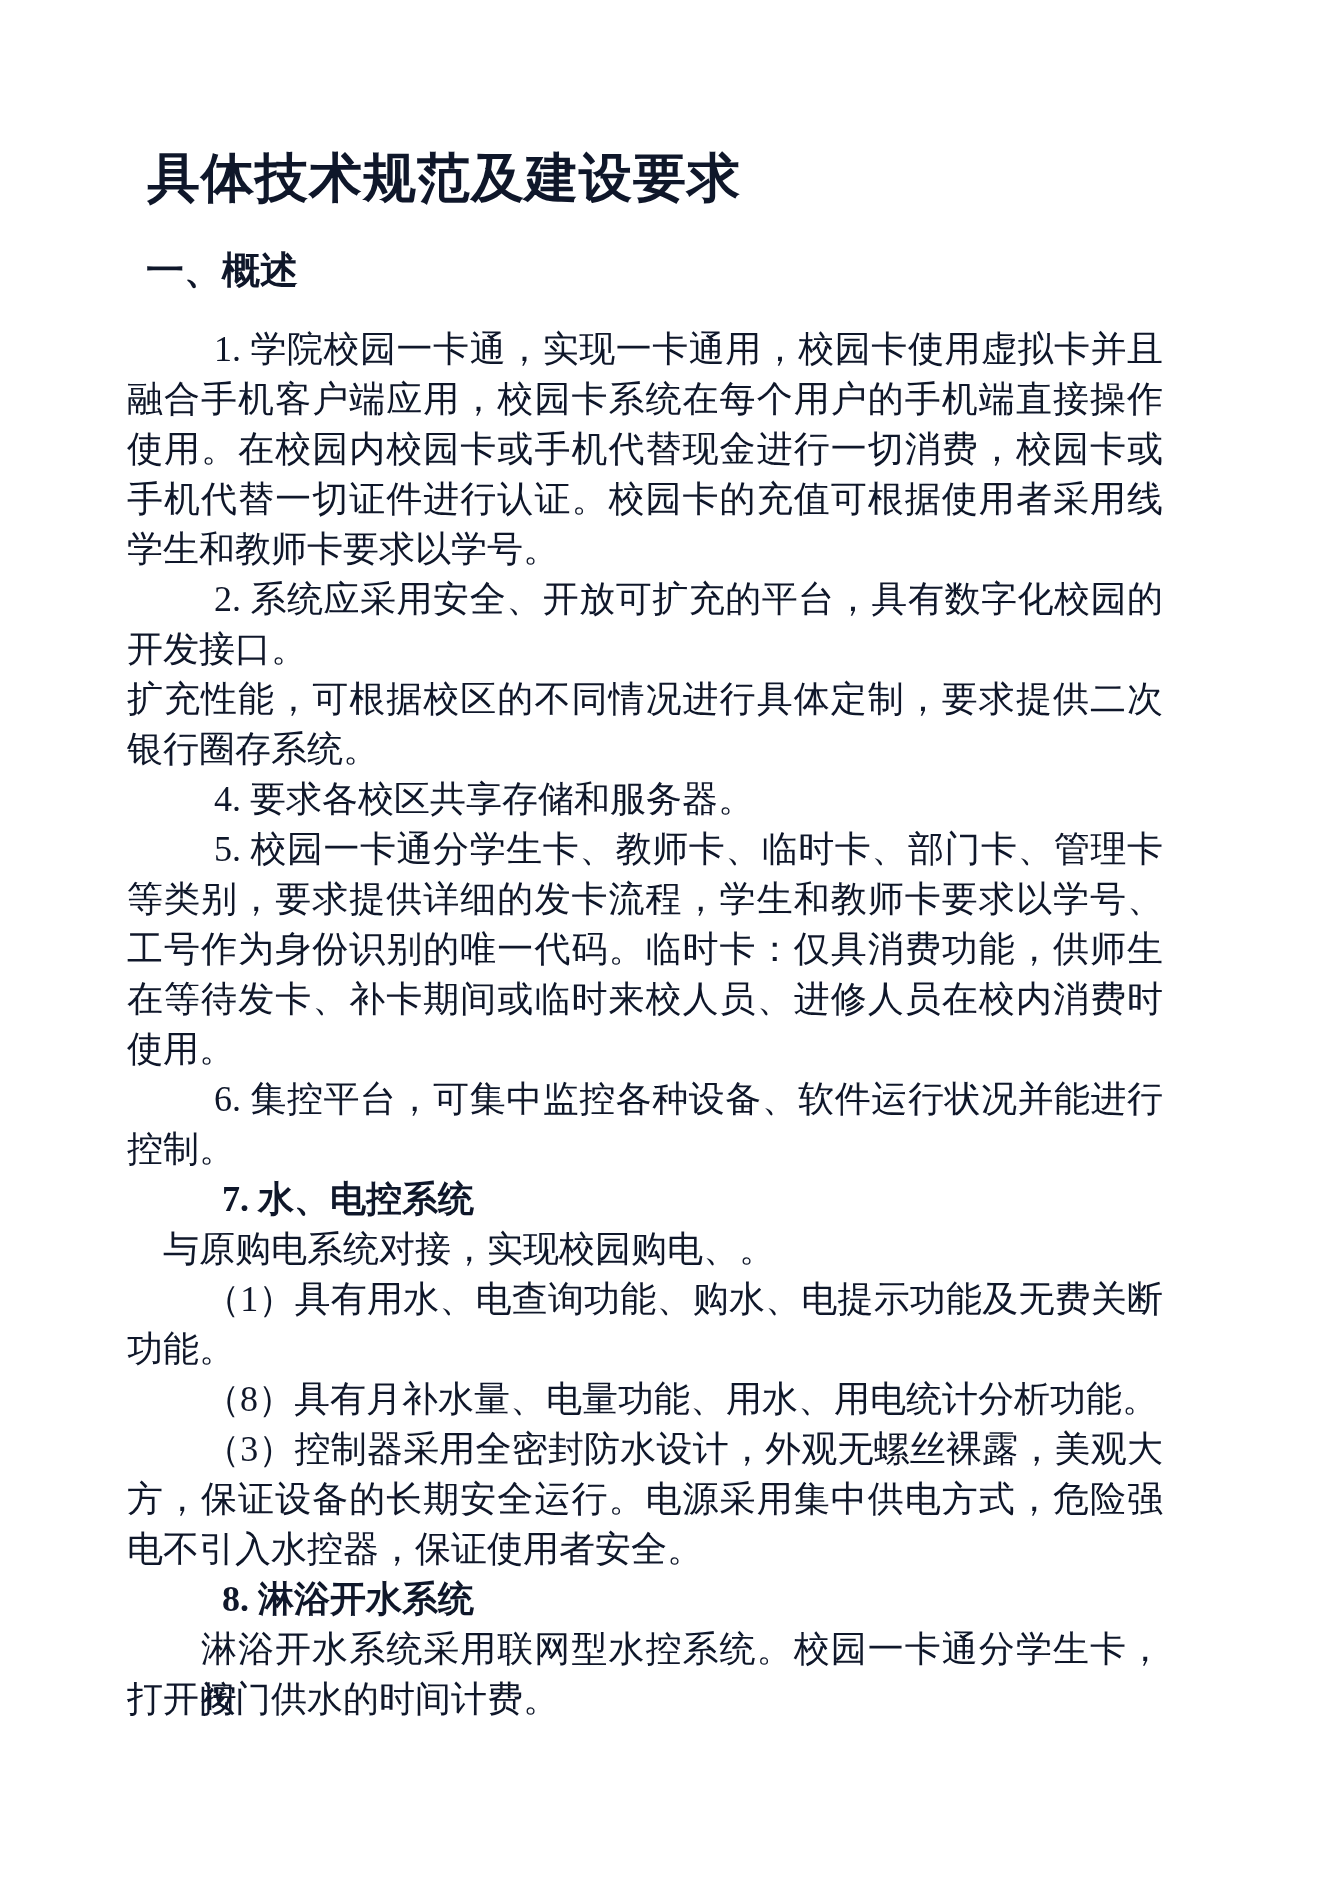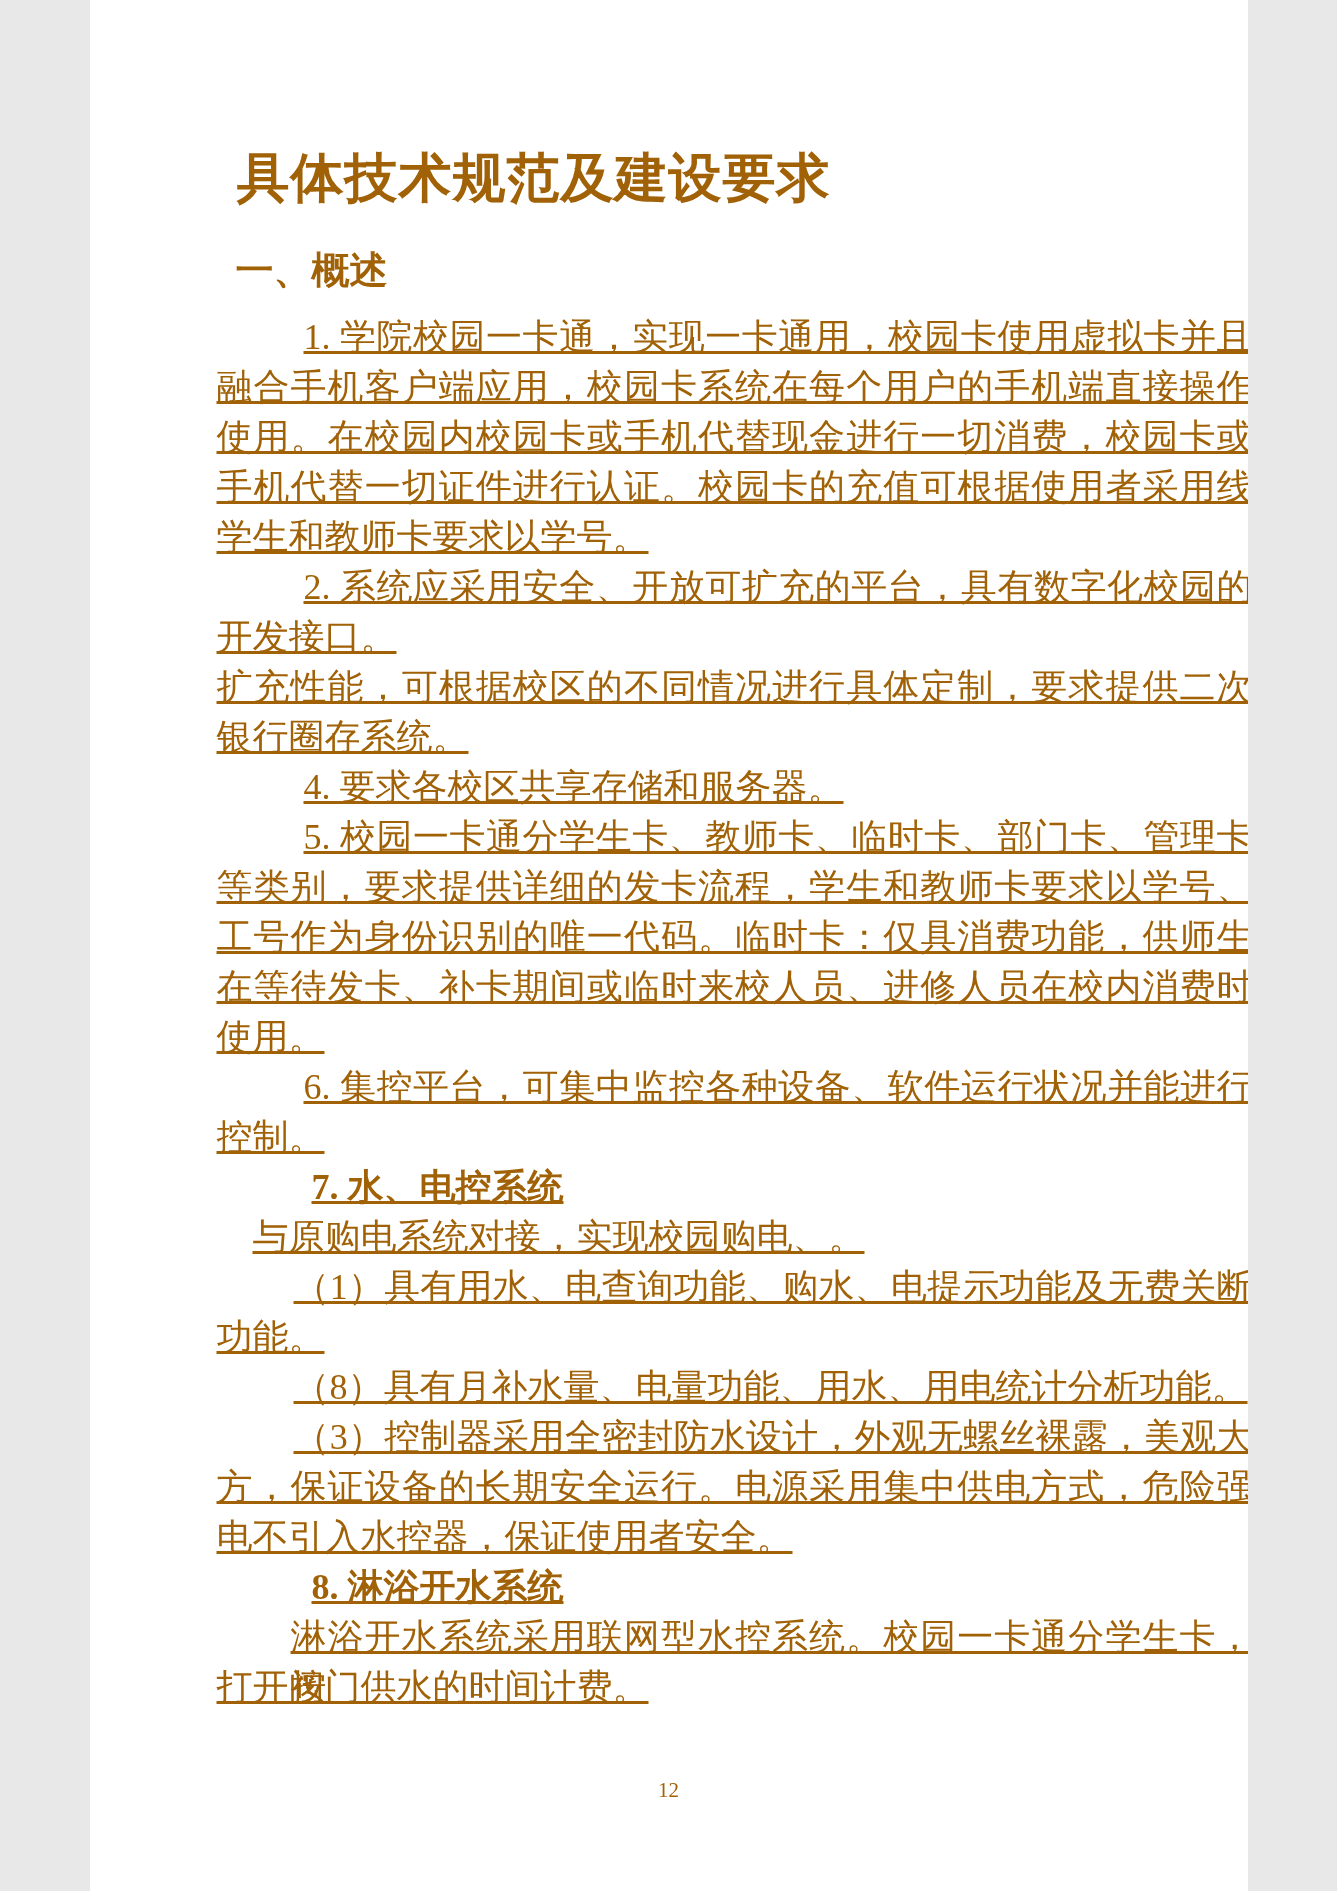--- a/index.html
+++ b/index.html
@@ -1,21 +1,21 @@
 <!DOCTYPE html>
 <html><head>
 <meta charset="utf-8">
 <style>
   html,body{margin:0;padding:0;background:#e8e8e8;}
   .page{
     position:relative;
-    width:1158px;height:1891px;
+    width:1337px;height:1891px;
     margin:0 auto;
     background:#ffffff;
-    color:#a16207;
+    color:#0f172a;
     overflow:hidden;
     font-family:"Liberation Serif","DejaVu Serif",serif;
   }
   .doc-title{
     position:absolute;
     left:147px;top:148px;
     margin:0;
     font-size:53px;
     line-height:60px;
     font-weight:700;
@@ -28,23 +28,22 @@
     left:146px;top:247px;
     margin:0;
     font-size:38px;
     line-height:46px;
     font-weight:700;
     font-family:"Liberation Sans","DejaVu Sans",sans-serif;
     white-space:nowrap;
   }
   .body-lines{
     position:absolute;
-    left:127px;top:312px;
+    left:127px;top:324px;
     width:1036px;
-    text-decoration:underline;
   }
   .line{
     height:50px;
     line-height:50px;
     font-size:36px;
     text-align:left;
   }
   .line.j{
     text-align:justify;
     text-align-last:justify;
@@ -100,14 +99,13 @@
       <div class="line ind-none">功能。</div>
       <div class="line ind-paren">（8）具有月补水量、电量功能、用水、用电统计分析功能。</div>
       <div class="line ind-paren j">（3）控制器采用全密封防水设计，外观无螺丝裸露，美观大</div>
       <div class="line ind-none j">方，保证设备的长期安全运行。电源采用集中供电方式，危险强</div>
       <div class="line ind-none">电不引入水控器，保证使用者安全。</div>
       <div class="line ind-head bold">8. 淋浴开水系统</div>
       <div class="line ind-para j">淋浴开水系统采用联网型水控系统。校园一卡通分学生卡，按</div>
       <div class="line ind-none">打开阀门供水的时间计费。</div>
     </div>
 
-  <div class="page-number">12</div>
 </div>
 
 </body></html>

